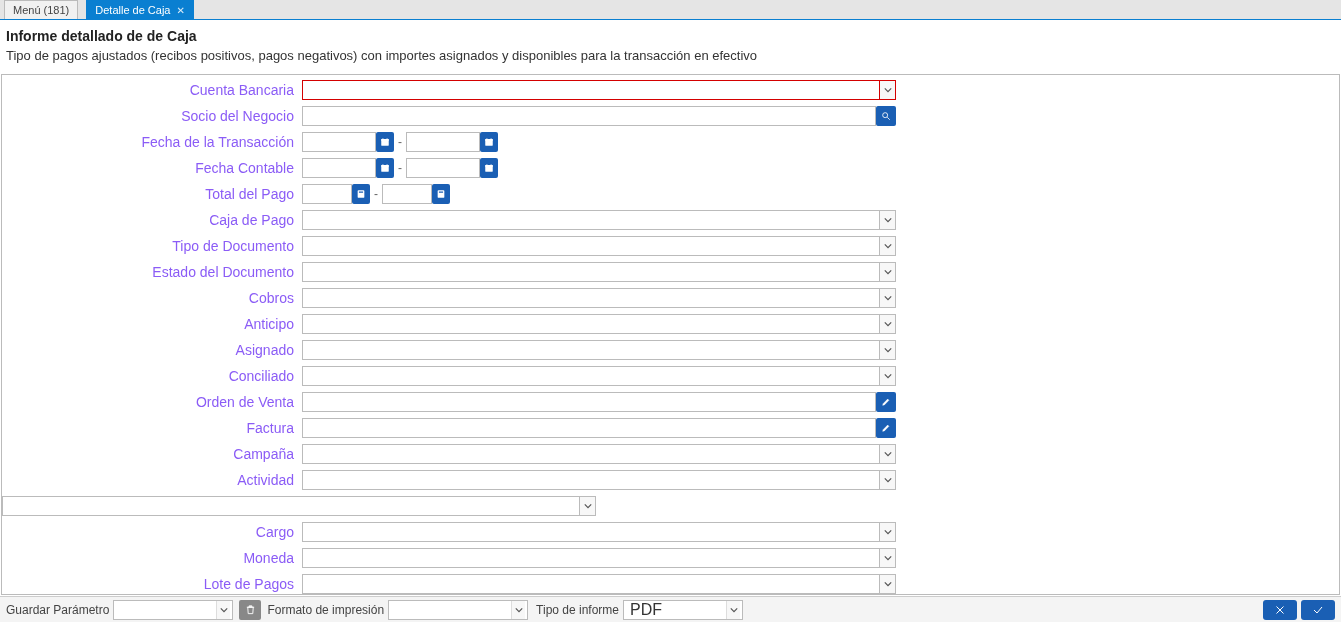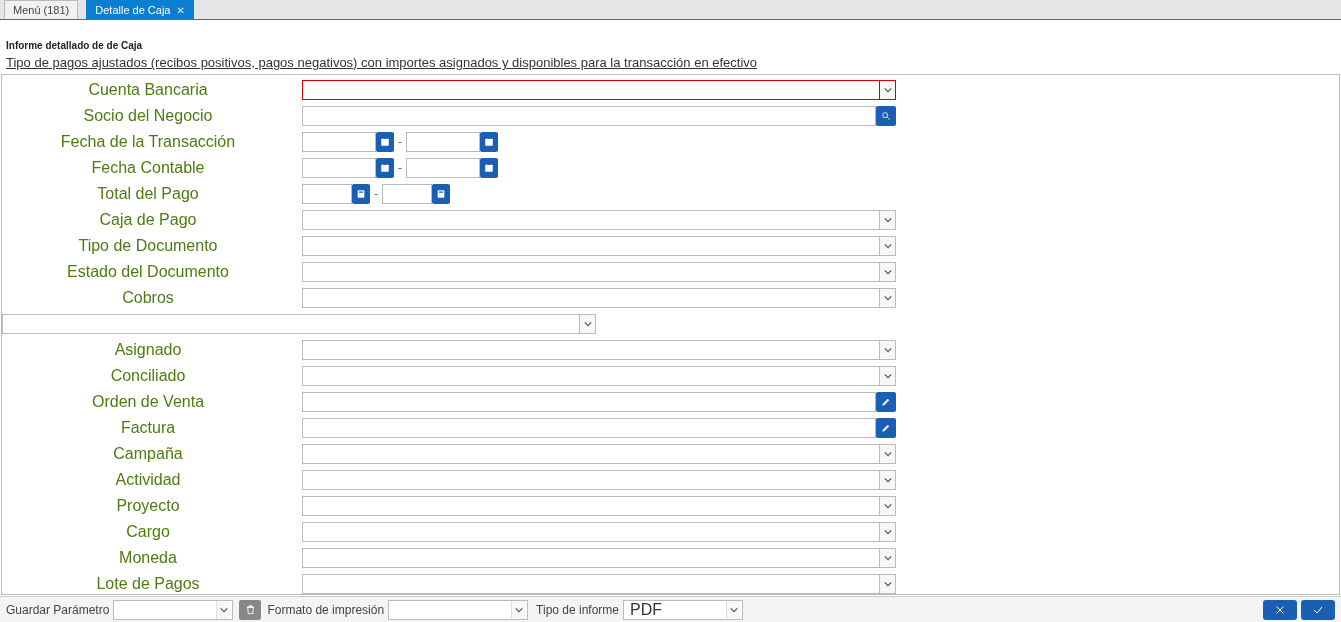--- a/index.html
+++ b/index.html
@@ -41,29 +41,28 @@
   }
   .tab .close-x {
     margin-left: 6px;
     font-size: 10px;
     opacity: .85;
     cursor: pointer;
   }
 
   .page-title {
     font-weight: bold;
-    font-size: 10px;
-    padding: 20px 6px 0 6px;
+    font-size: 14px;
+    padding: 8px 6px 0 6px;
     color: #222;
   }
   .page-subtitle {
     font-size: 13px;
     padding: 4px 6px 8px 6px;
     color: #333;
-    text-decoration: underline;
   }
 
   .form-panel {
     position: absolute;
     top: 74px;
     left: 1px;
     right: 1px;
     bottom: 27px;
     border: 1px solid #bbb;
     overflow-y: scroll;
@@ -71,24 +70,24 @@
   }
 
   .form-row {
     display: flex;
     align-items: center;
     margin-bottom: 4px;
     height: 22px;
   }
   .form-label {
     width: 300px;
-    text-align: center;
+    text-align: right;
     padding-right: 8px;
-    font-size: 16px;
-    color: #4d7c0f;
+    font-size: 14px;
+    color: #8b5cf6;
   }
   .form-field {
     width: 594px;
     position: relative;
     display: flex;
     align-items: center;
   }
   .text-input, .select-input {
     height: 20px;
     border: 1px solid #bbb;
@@ -347,20 +346,21 @@
           <input class="text-input" value="" style="">
           <div class="dd-btn">
             <svg viewBox="0 0 10 10">
               <path d="M1 3 L5 7 L9 3" fill="none" stroke="currentColor" stroke-width="1.5"></path>
             </svg>
           </div>
         </div>
       </div>
     </div>
     <div class="form-row">
+      <div class="form-label">Anticipo</div>
       <div class="form-field">
         <div class="select-full">
           <input class="text-input" value="" style="">
           <div class="dd-btn">
             <svg viewBox="0 0 10 10">
               <path d="M1 3 L5 7 L9 3" fill="none" stroke="currentColor" stroke-width="1.5"></path>
             </svg>
           </div>
         </div>
       </div>
@@ -437,21 +437,20 @@
           <input class="text-input" value="" style="">
           <div class="dd-btn">
             <svg viewBox="0 0 10 10">
               <path d="M1 3 L5 7 L9 3" fill="none" stroke="currentColor" stroke-width="1.5"></path>
             </svg>
           </div>
         </div>
       </div>
     </div>
     <div class="form-row">
-      <div class="form-label">Proyecto</div>
       <div class="form-field">
         <div class="select-full">
           <input class="text-input" value="" style="">
           <div class="dd-btn">
             <svg viewBox="0 0 10 10">
               <path d="M1 3 L5 7 L9 3" fill="none" stroke="currentColor" stroke-width="1.5"></path>
             </svg>
           </div>
         </div>
       </div>

